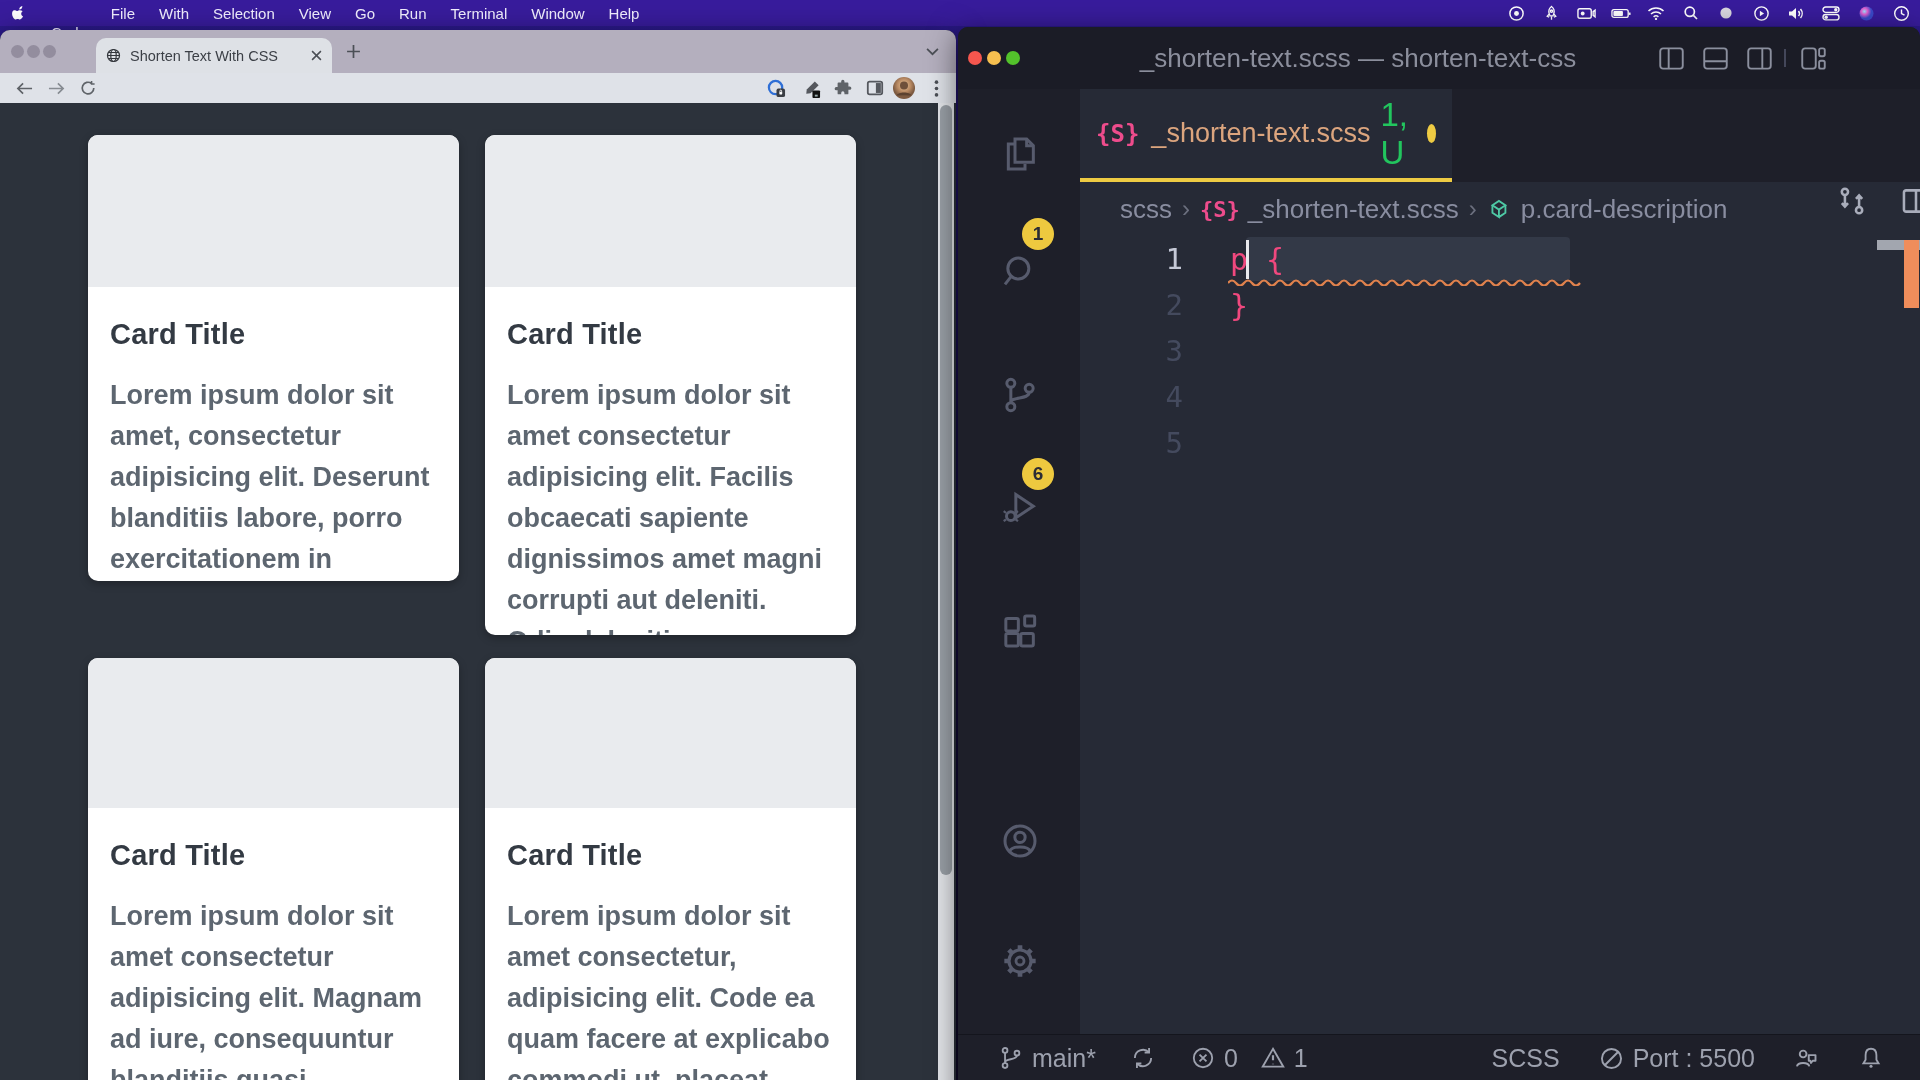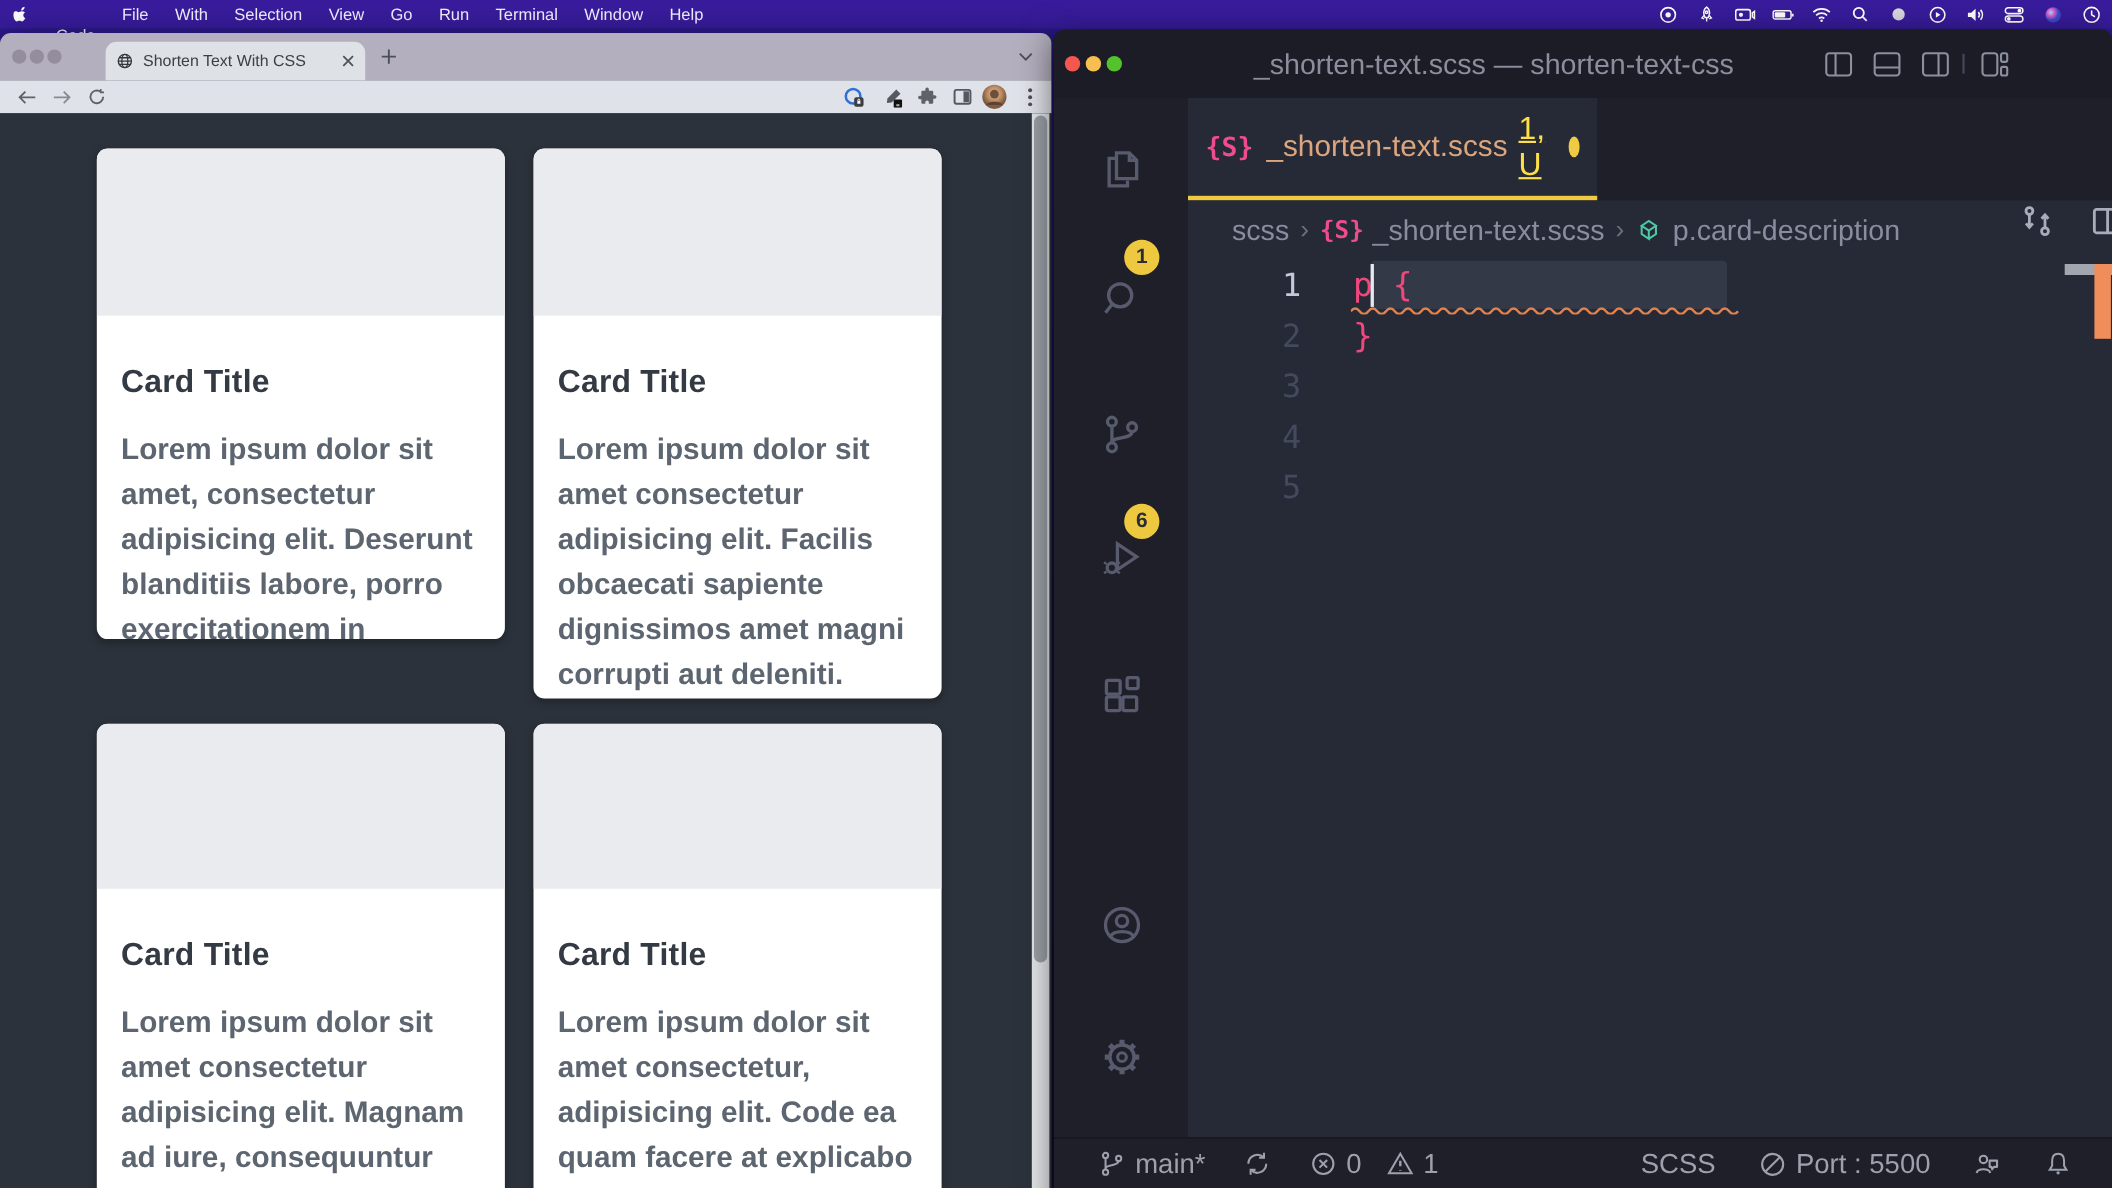--- a/index.html
+++ b/index.html
@@ -32,21 +32,21 @@
   .nav-ic{position:absolute;top:0;height:30px;width:28px;display:flex;align-items:center;justify-content:center;color:#5f6368;}
   #b-urlpill{left:104px;top:46.5px;width:646px;height:27px;background:#ffffff;border-radius:14px;
     display:flex;align-items:center;padding:0 10px;box-sizing:border-box;}
   #b-url{font-size:15.5px;color:#24262b;margin-left:8px;flex:1;white-space:nowrap;}
   #b-content{left:0;top:73px;width:956px;height:977px;background:#2c323b;overflow:hidden;}
   #b-scroll{left:938px;top:73px;width:16px;height:977px;background:#e4e6ea;}
   #b-scroll .thumb{position:absolute;left:2px;top:2px;width:12px;height:770px;border-radius:6px;background:#9aa0a7;}
   .card{position:absolute;width:371px;background:#ffffff;border-radius:10px;overflow:hidden;
     box-shadow:0 3px 8px rgba(0,0,0,.28);}
   .card .ph{height:152px;background:#e9ebee;}
-  .card .pad{padding:20px 22px 22px 22px;}
+  .card .pad{padding:7px 22px 22px 22px;}
   .card h2{margin:24px 0 0 0;font-size:29px;font-weight:800;color:#333a43;letter-spacing:.2px;}
   .card p{margin:24px 0 0 0;font-size:27px;line-height:41px;font-weight:600;color:#5d6670;}
 
   
   #vscode{left:958px;top:27px;width:962px;height:1080px;border-radius:10px 10px 0 0;
     overflow:hidden;background:#1e1f29;box-shadow:0 6px 30px rgba(0,0,0,.55);}
   #vs-titlebar{left:0;top:0;width:962px;height:62px;background:#1b1c26;}
   .vlight{width:14px;height:14px;border-radius:50%;position:absolute;top:24px;}
   #vs-title{left:150px;top:0;width:500px;height:62px;display:flex;align-items:center;justify-content:center;
     color:#8b8e9c;font-size:26px;white-space:nowrap;}
@@ -54,21 +54,21 @@
   #vs-activity{left:0;top:62px;width:122px;height:945px;background:#1e1f29;border-right:1px solid #181922;}
   .act-ic{position:absolute;left:42px;width:40px;height:40px;color:#575b6d;}
   .badge{position:absolute;width:32px;height:32px;border-radius:50%;background:#eec93f;color:#2b2c35;
     font-size:19px;font-weight:700;display:flex;align-items:center;justify-content:center;}
   #vs-editor-bg{left:122px;top:155px;width:840px;height:852px;background:#262a36;}
   #vs-tabstrip{left:122px;top:62px;width:840px;height:93px;background:#1e1f29;}
   #vs-tab{position:absolute;left:0;top:0;width:372px;height:93px;background:#262a36;
     border-bottom:4px solid #eecb43;box-sizing:border-box;display:flex;align-items:center;padding:0 16px;}
   .sass-glyph{color:#ee4c8c;font-weight:700;font-size:24px;font-family:"DejaVu Sans Mono",monospace;}
   #vs-tab .lbl{color:#dca57e;font-size:27px;margin-left:12px;white-space:nowrap;}
-  #vs-tab .stat{color:#fde047;font-size:29px;margin-left:10px;text-decoration:underline;}
+  #vs-tab .stat{color:#22c55e;font-size:33px;margin-left:10px;}
   #vs-tab .dot{width:19px;height:19px;border-radius:50%;background:#eecb43;margin-left:18px;}
   .ed-act{position:absolute;top:95px;width:34px;height:34px;color:#a9adbb;}
   #vs-crumbs{left:162px;top:155px;width:800px;height:54px;display:flex;align-items:center;
     color:#898da0;font-size:26px;white-space:nowrap;overflow:hidden;}
   #vs-crumbs .sep{margin:0 10px;color:#6b6f7e;font-size:24px;}
   #vs-crumbs .sass-glyph{font-size:22px;margin-right:8px;}
   .gutter-num{position:absolute;left:130px;width:95px;height:46px;text-align:right;
     font-family:"DejaVu Sans Mono",monospace;font-size:29px;color:#444a5e;line-height:46px;}
   .code-line{position:absolute;left:272px;height:46px;display:flex;align-items:center;
     font-family:"DejaVu Sans Mono",monospace;font-size:30px;white-space:pre;}

